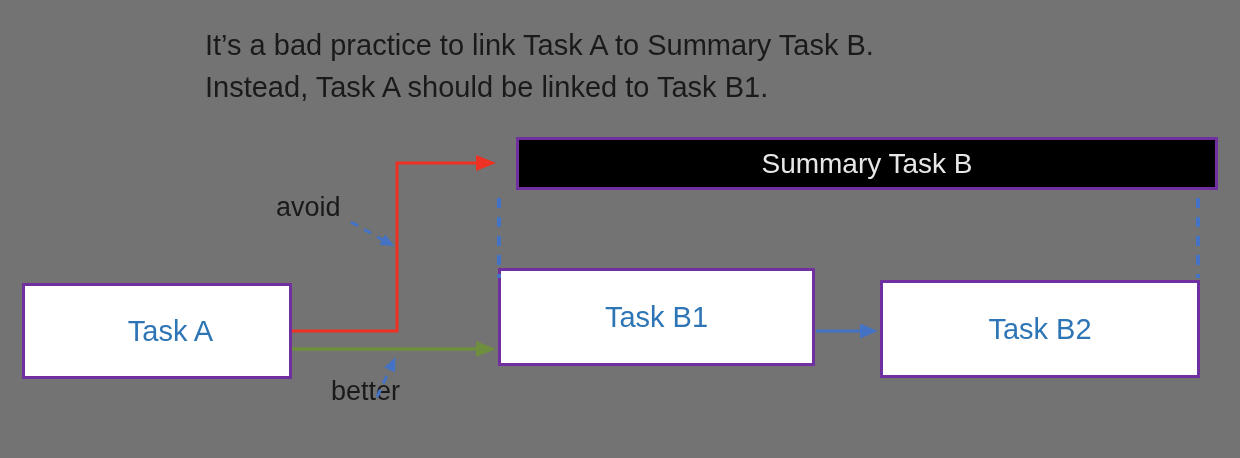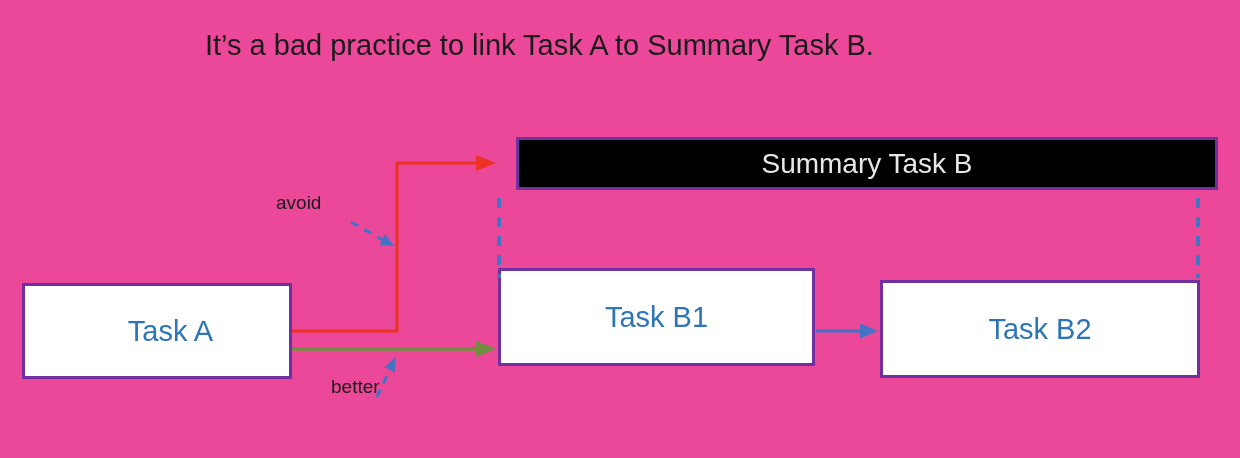--- a/index.html
+++ b/index.html
@@ -4,21 +4,21 @@
 <style>
   html, body {
     margin: 0;
     padding: 0;
     background: #ffffff;
   }
   .canvas {
     position: relative;
     width: 1240px;
     height: 458px;
-    background: #ec4899;
+    background: #737373;
     font-family: "Liberation Sans", sans-serif;
     overflow: hidden;
   }
   .caption {
     position: absolute;
     left: 205px;
     top: 24px;
     font-size: 29px;
     line-height: 42px;
     color: #1a1a1a;
@@ -49,21 +49,21 @@
     background: #000000;
     display: flex;
     align-items: center;
     justify-content: center;
     font-size: 28px;
     color: #E8E6E6;
     margin-left: 18px;
   }
   .note-label {
     position: absolute;
-    font-size: 19px;
+    font-size: 27px;
     color: #1a1a1a;
     white-space: nowrap;
   }
   .avoid-label  { left: 276px; top: 192px; }
   .better-label { left: 331px; top: 376px; }
   .connector-layer {
     position: absolute;
     left: 0;
     top: 0;
     width: 1240px;
@@ -71,20 +71,21 @@
     pointer-events: none;
   }
 </style>
 </head>
 <body>
 
 <div class="canvas">
 
   <div class="caption">
     <div>It’s a bad practice to link Task A to Summary Task B.</div>
+    <div>Instead, Task A should be linked to Task B1.</div>
   </div>
 
   <div class="summary-bar">
     <span>Summary Task B</span>
   </div>
 
   <div class="task-box task-a">
     <span>Task A</span>
   </div>
   <div class="task-box task-b1">

